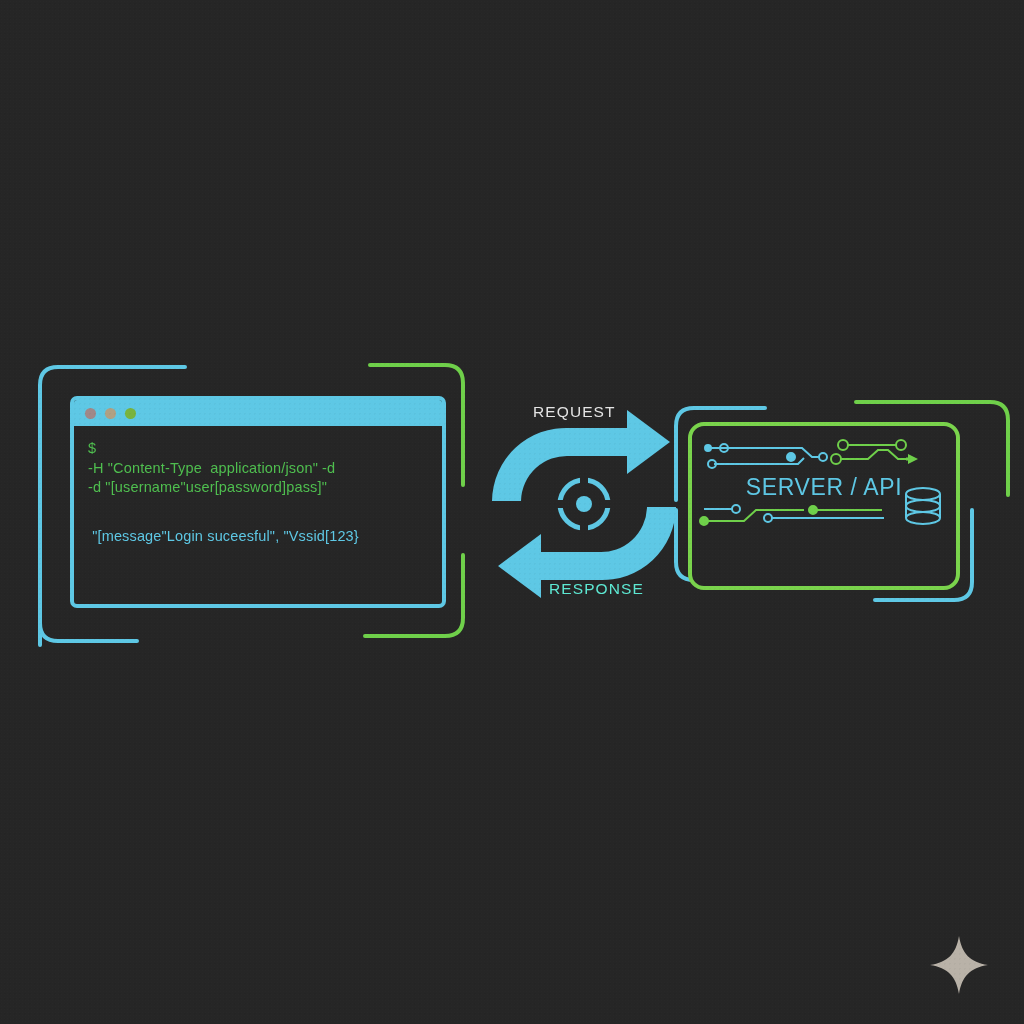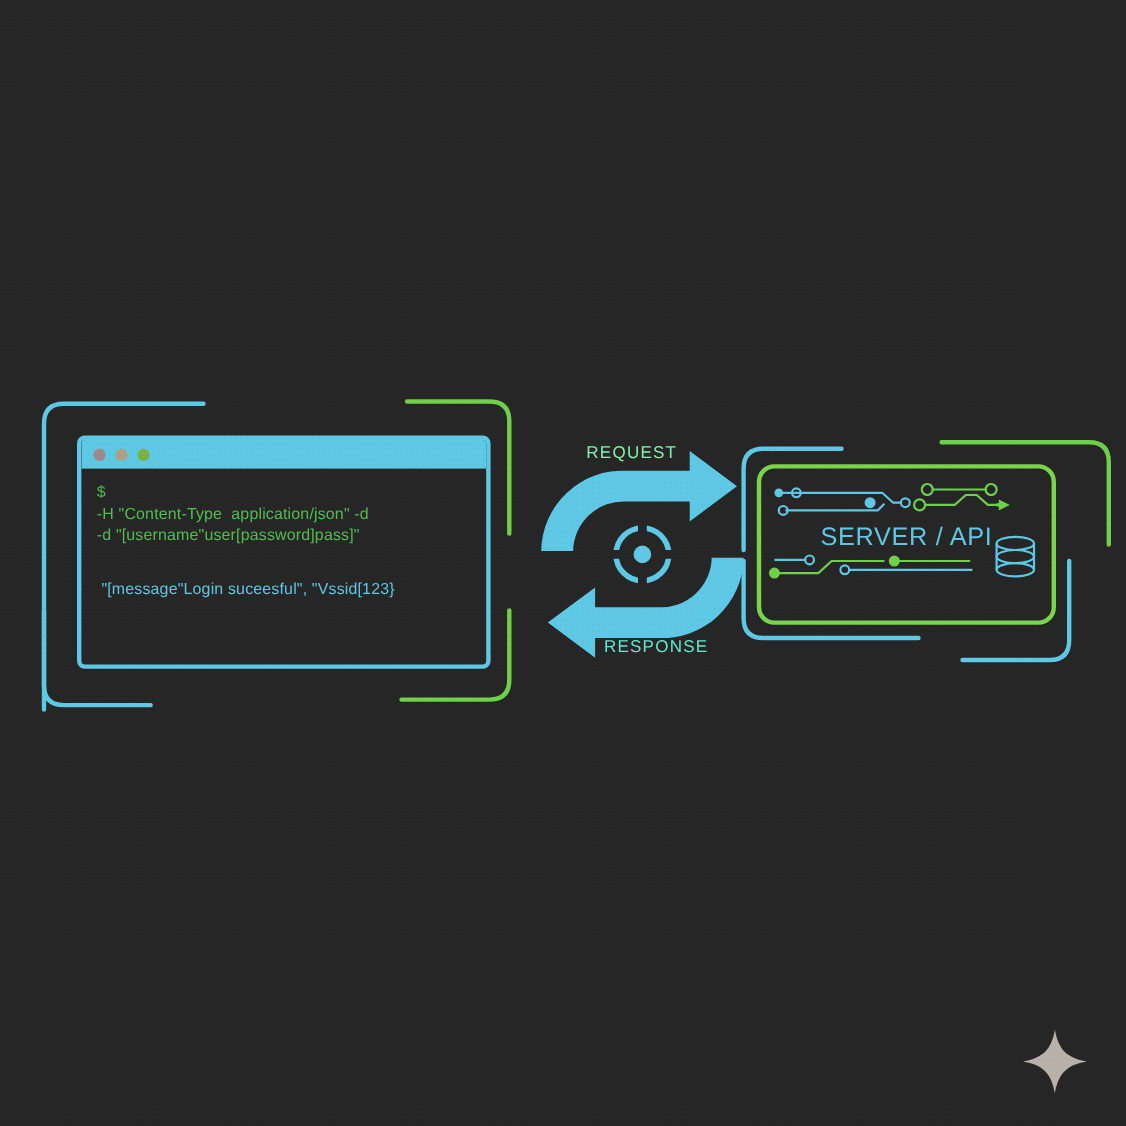--- a/index.html
+++ b/index.html
@@ -76,31 +76,31 @@
 
   
   #cycle-group { position: absolute; left: 484px; top: 398px; width: 200px; height: 212px; }
   .cycle-label {
     position: absolute;
     font-size: 15.5px;
     letter-spacing: 1.1px;
     font-weight: 500;
     white-space: nowrap;
   }
-  #label-request  { color: #86efac; left: 49px; top: 5px; }
+  #label-request  { color: #e5e5e5; left: 49px; top: 5px; }
   #label-response { color: #5eead4; left: 65px; top: 182px; }
 
   
   #server-group { position: absolute; left: 660px; top: 390px; width: 364px; height: 220px; }
   .server-card {
     position: absolute;
     left: 28px;
     top: 32px;
     width: 272px;
-    height: 146px;
+    height: 168px;
     box-sizing: border-box;
     border: 4px solid #7ad44c;
     border-radius: 16px;
     background: #262626;
   }
   .server-title {
     position: absolute;
     left: 0; right: 0;
     top: 48px;
     text-align: center;

